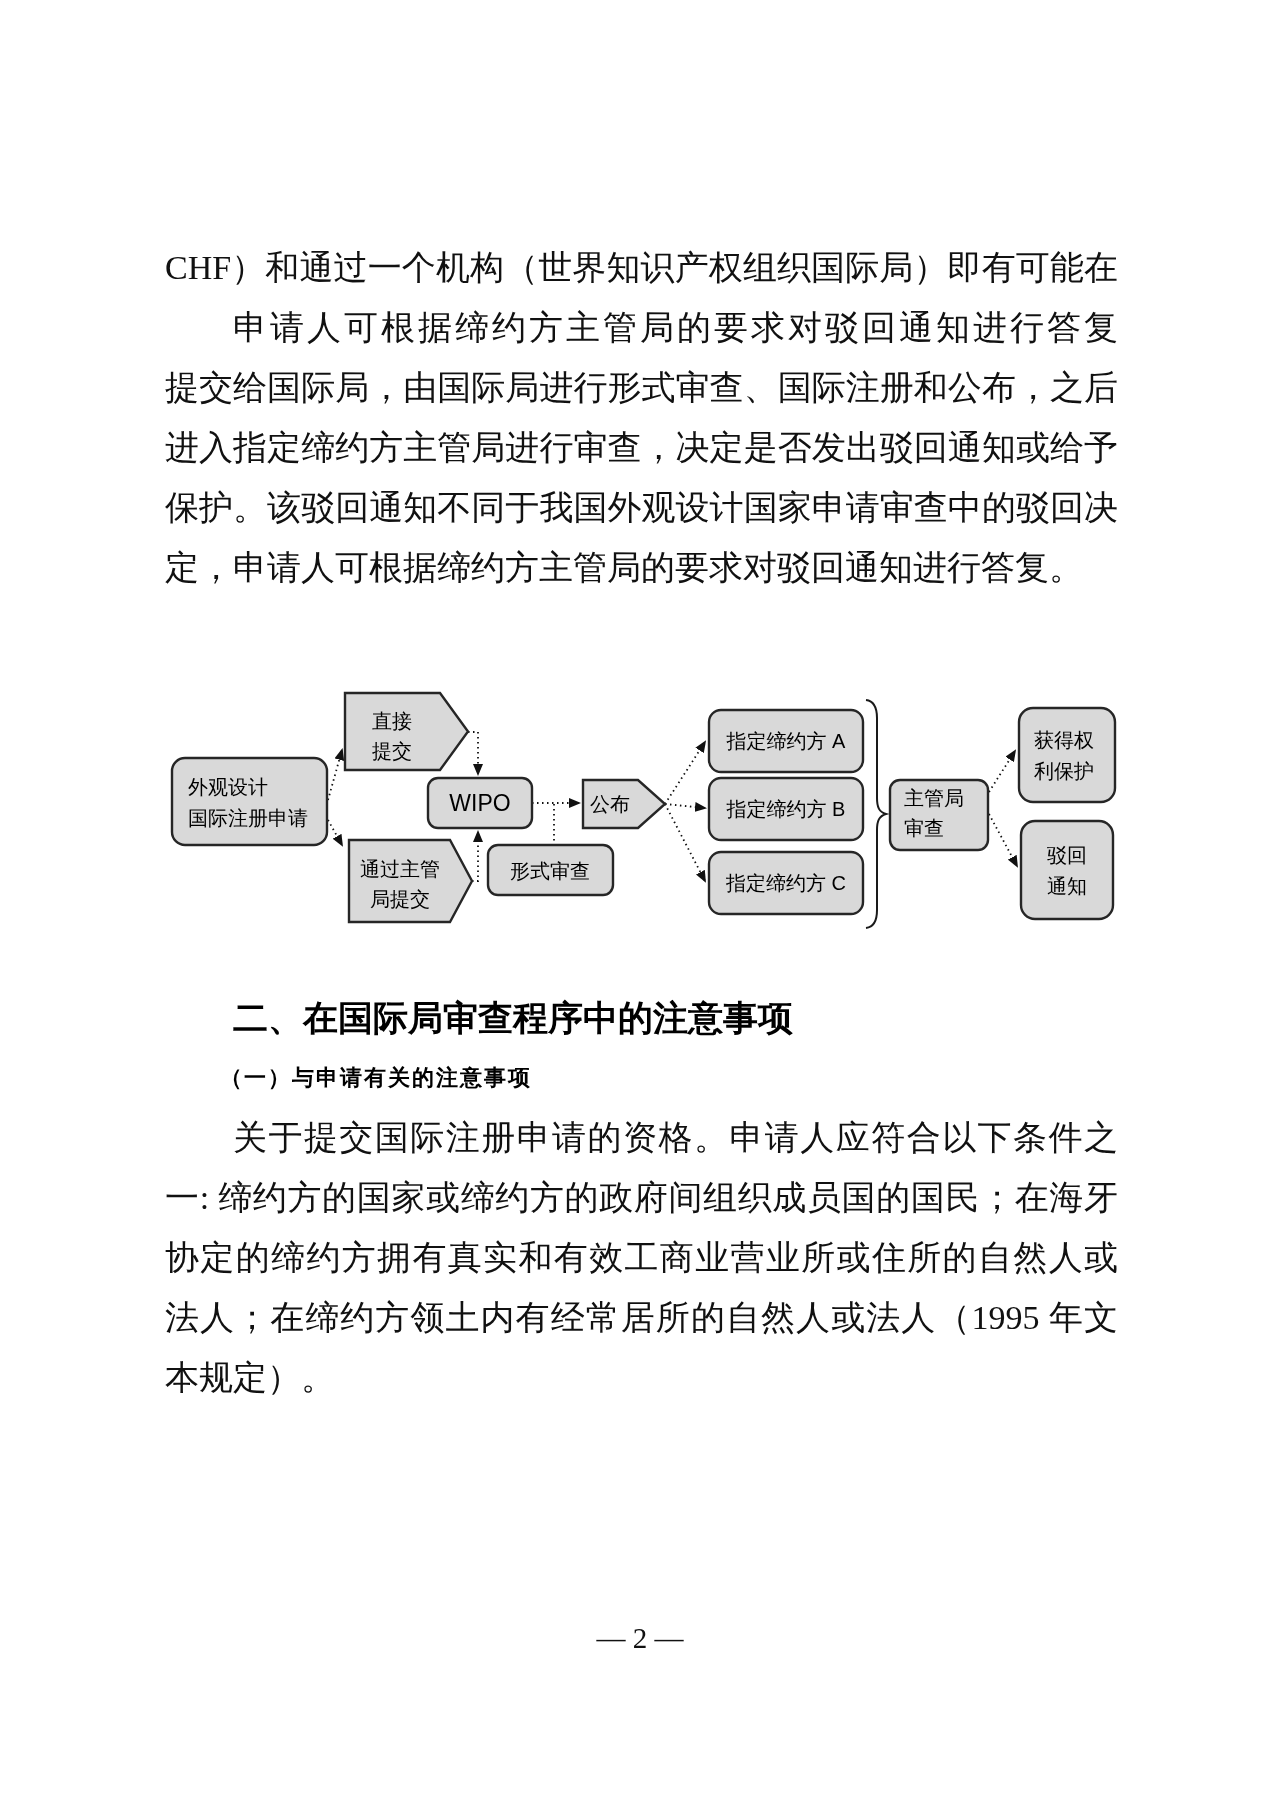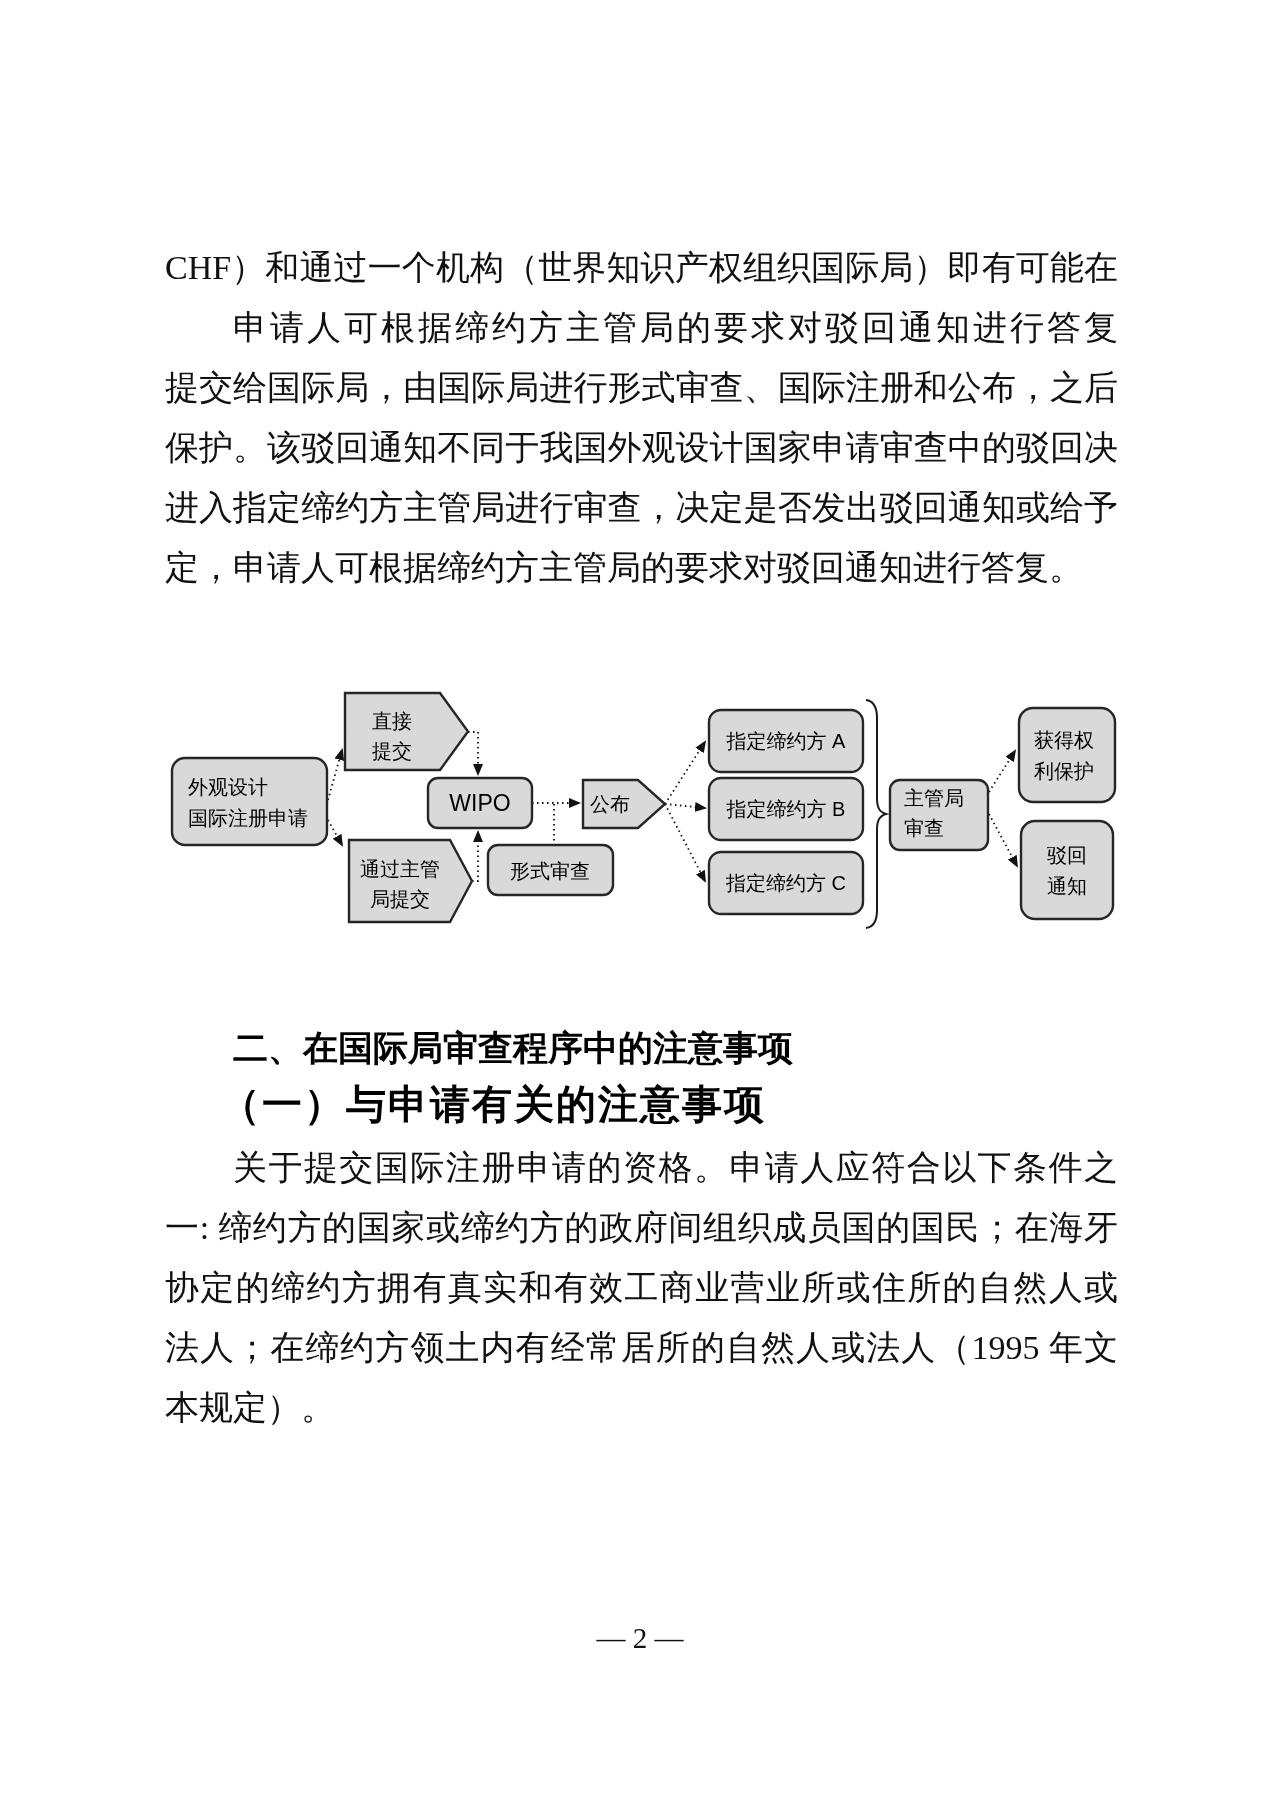--- a/index.html
+++ b/index.html
@@ -28,23 +28,23 @@
   .fj{text-align-last:justify;}
   .ind{text-indent:68px;}
   .h1{
     font-family:"Liberation Sans","DejaVu Sans",sans-serif;
     font-weight:700;
     font-size:35px;
     text-indent:68px;
     color:#000;
   }
   .h2{
-    font-family:Liberation Mono, monospace;
+    font-family:Liberation Sans, sans-serif;
     font-weight:700;
-    font-size:40px;
+    font-size:22px;
     text-indent:55px;
     letter-spacing:2px;
     color:#000;
   }
   .pagenum{
     position:absolute;
     top:1622px;
     left:0;
     width:1280px;
     text-align:center;
@@ -87,22 +87,22 @@
 </style>
 </head>
 <body>
 
 <div class="page">
 
   <div class="textcol" style="top:238px;">
     <div class="ln fj">CHF）和通过一个机构（世界知识产权组织国际局）即有可能在</div>
     <div class="ln fj ind">申请人可根据缔约方主管局的要求对驳回通知进行答复</div>
     <div class="ln fj">提交给国际局，由国际局进行形式审查、国际注册和公布，之后</div>
+    <div class="ln fj">进入指定缔约方主管局进行审查，决定是否发出驳回通知或给予</div>
     <div class="ln fj">保护。该驳回通知不同于我国外观设计国家申请审查中的驳回决</div>
-    <div class="ln fj">进入指定缔约方主管局进行审查，决定是否发出驳回通知或给予</div>
     <div class="ln">定，申请人可根据缔约方主管局的要求对驳回通知进行答复。</div>
   </div>
 
   <svg class="diagram" viewBox="0 0 970 252">
     <defs>
       <marker id="arr" viewBox="0 0 12 10" markerWidth="12" markerHeight="10" refX="10" refY="5" orient="auto" markerUnits="userSpaceOnUse">
         <path d="M0,0 L12,5 L0,10 z" fill="#111"></path>
       </marker>
     </defs>
 
@@ -180,21 +180,21 @@
       <text class="nlabel" x="874" y="90">利保护</text>
     </g>
 
     <g>
       <rect class="node" x="861" y="133" width="92" height="98" rx="14"></rect>
       <text class="nlabel" x="907" y="174" text-anchor="middle">驳回</text>
       <text class="nlabel" x="907" y="205" text-anchor="middle">通知</text>
     </g>
   </svg>
 
-  <div class="textcol" style="top:1018px;">
+  <div class="textcol" style="top:988px;">
     <div class="ln h1">二、在国际局审查程序中的注意事项</div>
     <div class="ln h2">（一）与申请有关的注意事项</div>
     <div class="ln fj ind">关于提交国际注册申请的资格。申请人应符合以下条件之</div>
     <div class="ln fj">一: 缔约方的国家或缔约方的政府间组织成员国的国民；在海牙</div>
     <div class="ln fj">协定的缔约方拥有真实和有效工商业营业所或住所的自然人或</div>
     <div class="ln fj">法人；在缔约方领土内有经常居所的自然人或法人（1995 年文</div>
     <div class="ln">本规定）。</div>
   </div>
 
   <div class="pagenum">— 2 —</div>

